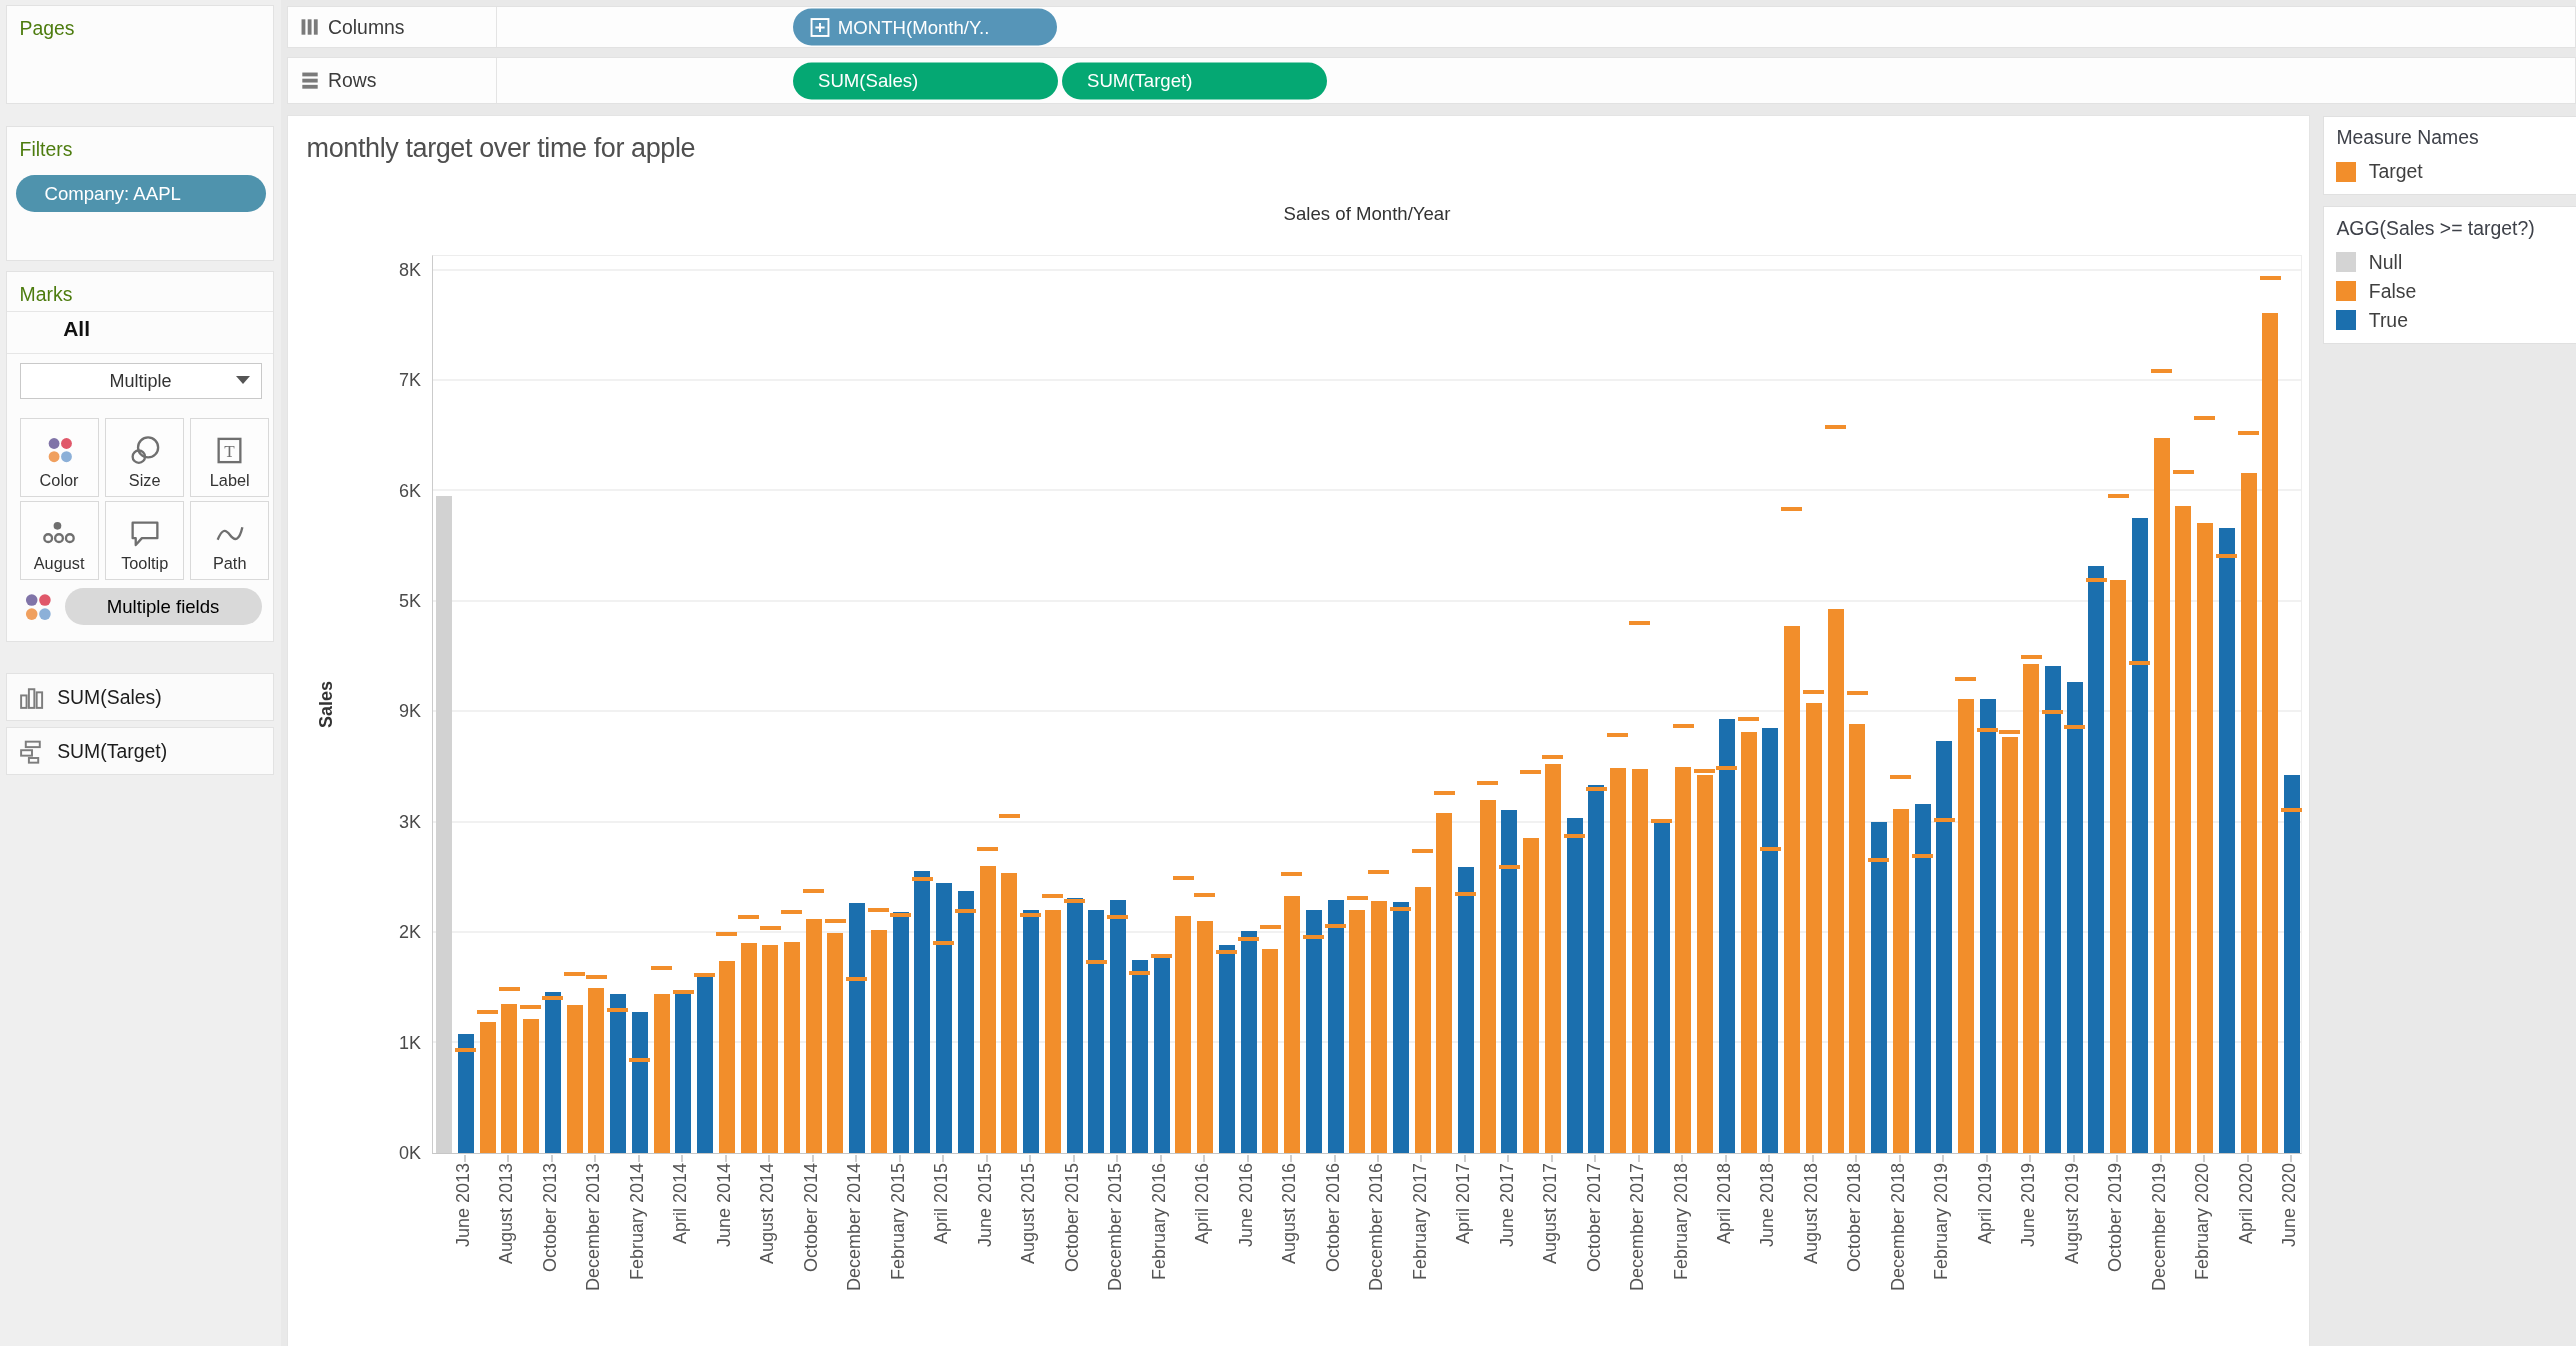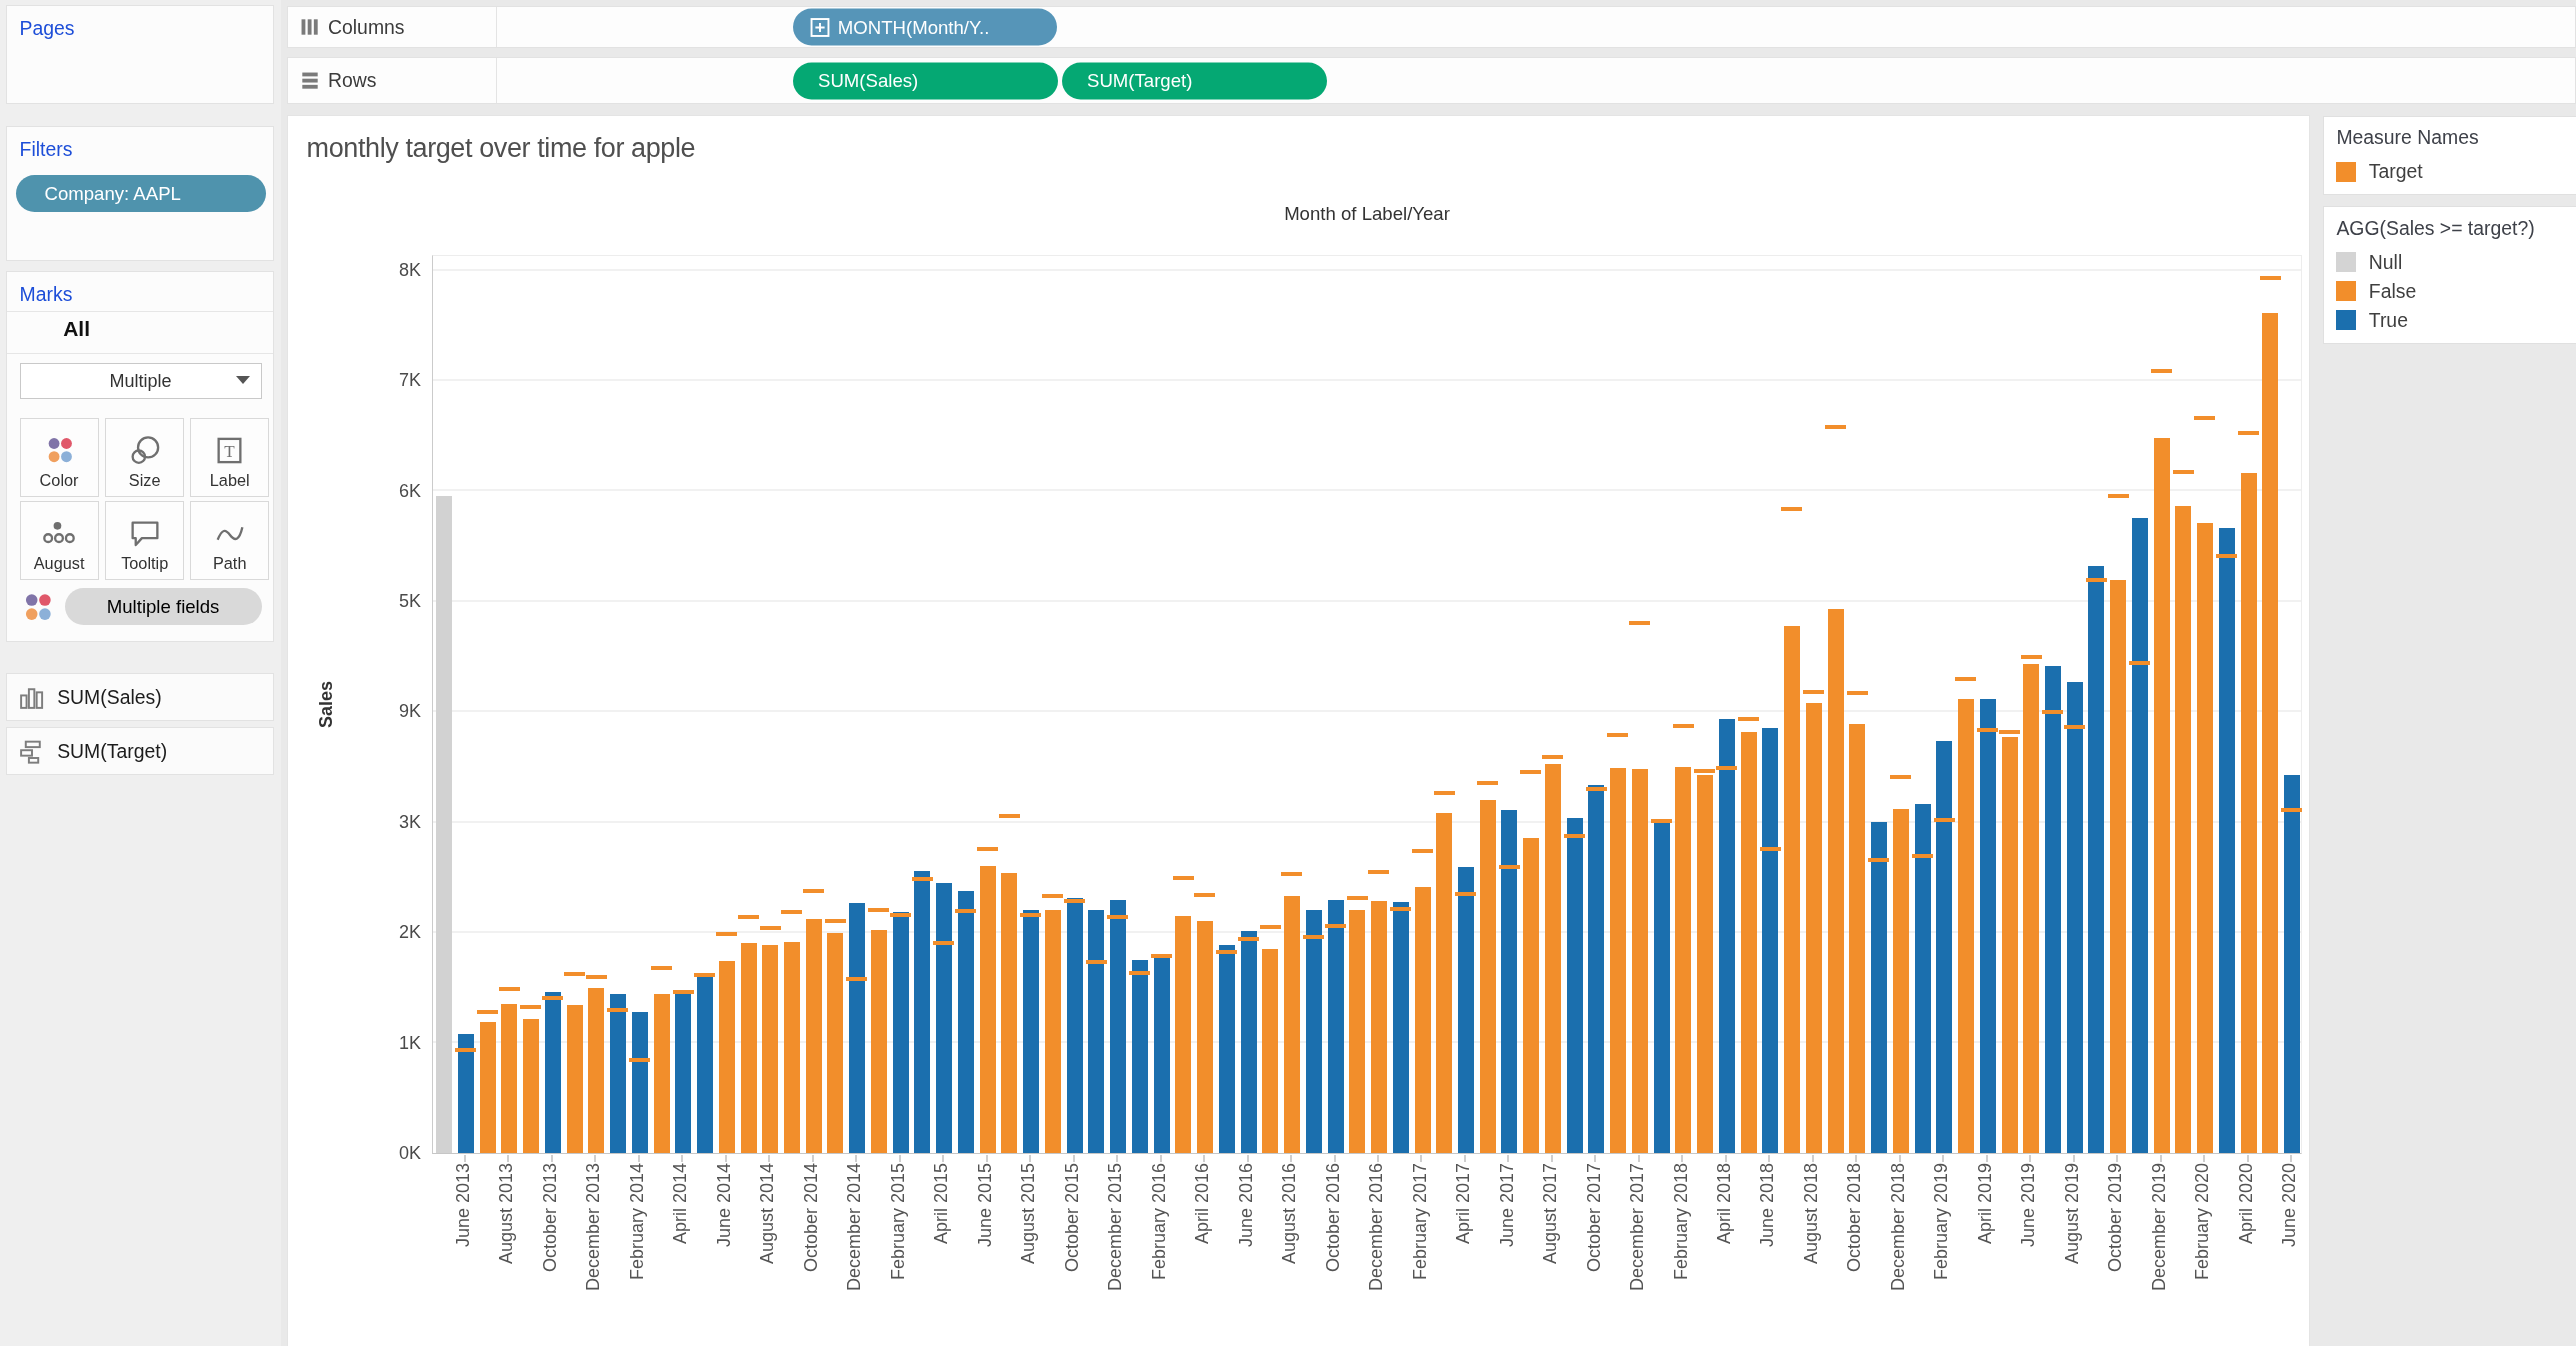--- a/index.html
+++ b/index.html
@@ -1,21 +1,21 @@
 <!DOCTYPE html>
 <html style="font-size:12.4px"><head>
 <meta charset="utf-8">
 <style>
   * { margin:0; padding:0; box-sizing:border-box; }
   html,body { width:2576px; height:1347px; overflow:hidden;
     font-family:"Liberation Sans", sans-serif; background:#e9e9e9; color:#333; }
   .card { position:absolute; background:#fcfcfc; border:1.6px solid #e2e2e2; }
   
   #sidebar { position:absolute; left:0; top:0; width:281px; height:1347px; background:#efefef; }
-  .side-title { font-size:19.4px; color:#1d4ed8; padding:11px 0 0 12.4px; }
+  .side-title { font-size:19.4px; color:#4d7c0f; padding:11px 0 0 12.4px; }
   #pages-card { left:6.2px; top:4.7px; width:268px; height:99px; }
   #filters-card { left:6.2px; top:126px; width:268px; height:135px; }
   .pill { border-radius:18.6px; color:#fff; font-size:18.6px; display:flex; align-items:center; }
   #filter-pill { position:absolute; left:9.3px; top:48px; width:250px; height:37px; background:#4f93ad; padding-left:28px; }
   #marks-card { left:6.2px; top:271px; width:268px; height:371px; }
   .marks-divider { position:absolute; left:0; width:100%; height:0; border-top:1.6px solid #e6e6e6; }
   #marks-all { position:absolute; left:56px; top:45px; font-size:21px; font-weight:bold; color:#111; }
   #marks-dropdown { position:absolute; left:12.4px; top:91px; width:242px; height:36px; background:#fff;
     border:1.6px solid #c9c9c9; display:flex; align-items:center; justify-content:center; font-size:18px; color:#333; }
   #marks-dropdown .caret { position:absolute; right:11px; top:12.4px; width:0; height:0;
@@ -198,21 +198,21 @@
   <div class="pill shelf-pill" id="pill-sales">
     <span>SUM(Sales)</span>
   </div>
   <div class="pill shelf-pill" id="pill-target">
     <span>SUM(Target)</span>
   </div>
 </div>
 
 <div id="chart-card">
   <div id="chart-title">monthly target over time for apple</div>
-  <div id="top-axis-label">Month of Label/Year</div>
+  <div id="top-axis-label">Sales of Month/Year</div>
   <div id="y-axis-title">
       <span>Sales</span>
     </div>
   <div id="y-ticks">
       <div class="ytick" style="bottom: -10px;">0K</div>
       <div class="ytick" style="bottom: 100px;">1K</div>
       <div class="ytick" style="bottom: 211px;">2K</div>
       <div class="ytick" style="bottom: 321px;">3K</div>
       <div class="ytick" style="bottom: 432px;">9K</div>
       <div class="ytick" style="bottom: 542px;">5K</div>

